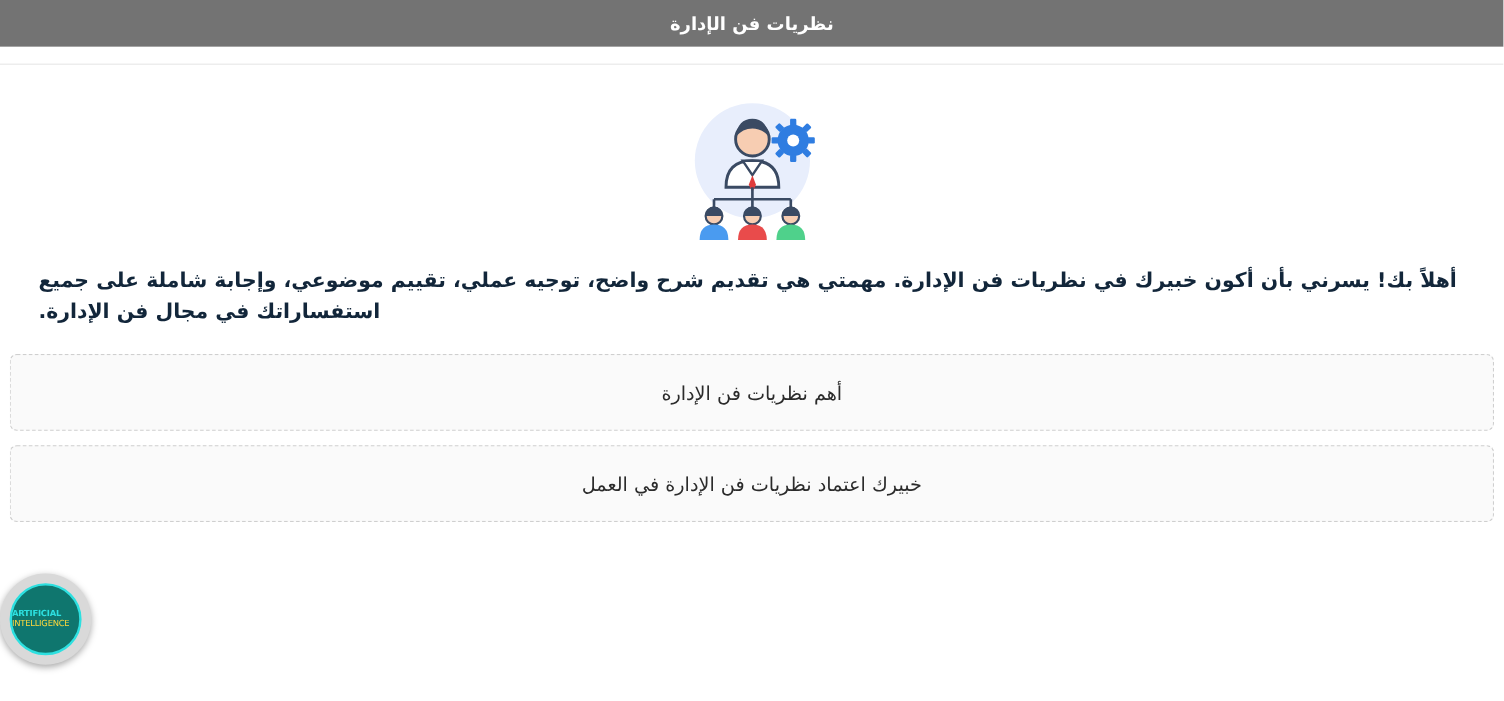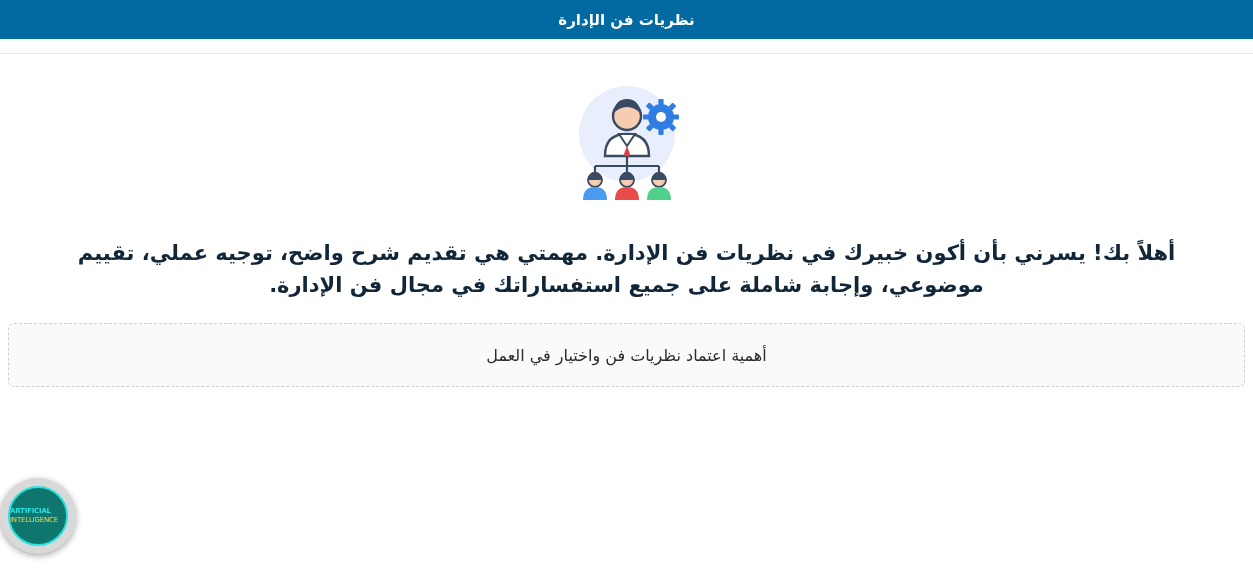--- a/index.html
+++ b/index.html
@@ -11,21 +11,21 @@
   body {
     width: 1253px;
     height: 584px;
     overflow: hidden;
     position: relative;
   }
 
   
   .titlebar {
     height: 39px;
-    background: #0369a1;
+    background: #737373;
     color: #ffffff;
     display: flex;
     align-items: center;
     justify-content: center;
     font-size: 15px;
     font-weight: bold;
     letter-spacing: 0.2px;
   }
   .subbar {
     height: 14px;
@@ -45,27 +45,27 @@
     padding-top: 18px;
     padding-bottom: 6px;
   }
   .hero-illustration {
     width: 140px;
     height: 140px;
     display: block;
   }
 
   .intro {
-    text-align: center;
-    font-size: 21px;
+    text-align: left;
+    font-size: 17px;
     font-weight: bold;
     color: #12263a;
     line-height: 1.5;
     padding: 4px 24px 0 24px;
-    margin: 16px auto;
+    margin: 0 auto;
     max-width: 1200px;
   }
 
   .suggestions {
     margin-top: 22px;
   }
   .suggestion {
     border: 1px dashed #cfcfcf;
     background: #fafafa;
     border-radius: 6px;
@@ -180,21 +180,24 @@
         <path d="M95 108 q1 -8 7 -8 q6 0 7 8 z" fill="#3a4a63"></path>
         <path d="M90 128 q0 -13 12 -13 q12 0 12 13 z" fill="#4fd18b"></path>
       </g>
     </svg>
   </div>
 
   <p class="intro">أهلاً بك! يسرني بأن أكون خبيرك في نظريات فن الإدارة. مهمتي هي تقديم شرح واضح، توجيه عملي، تقييم موضوعي، وإجابة شاملة على جميع استفساراتك في مجال فن الإدارة.</p>
 
   <div class="suggestions">
     <div class="suggestion">
-      <span>أهمية اعتماد نظريات فن واختيار في العمل</span>
+      <span>أهم نظريات فن الإدارة</span>
+    </div>
+    <div class="suggestion">
+      <span>خبيرك اعتماد نظريات فن الإدارة في العمل</span>
     </div>
   </div>
 
 </div>
 
 <div class="floating-badge">
   <div class="badge-inner">
     <div class="badge-line1">ARTIFICIAL</div>
     <div class="badge-line2">INTELLIGENCE</div>
   </div>

